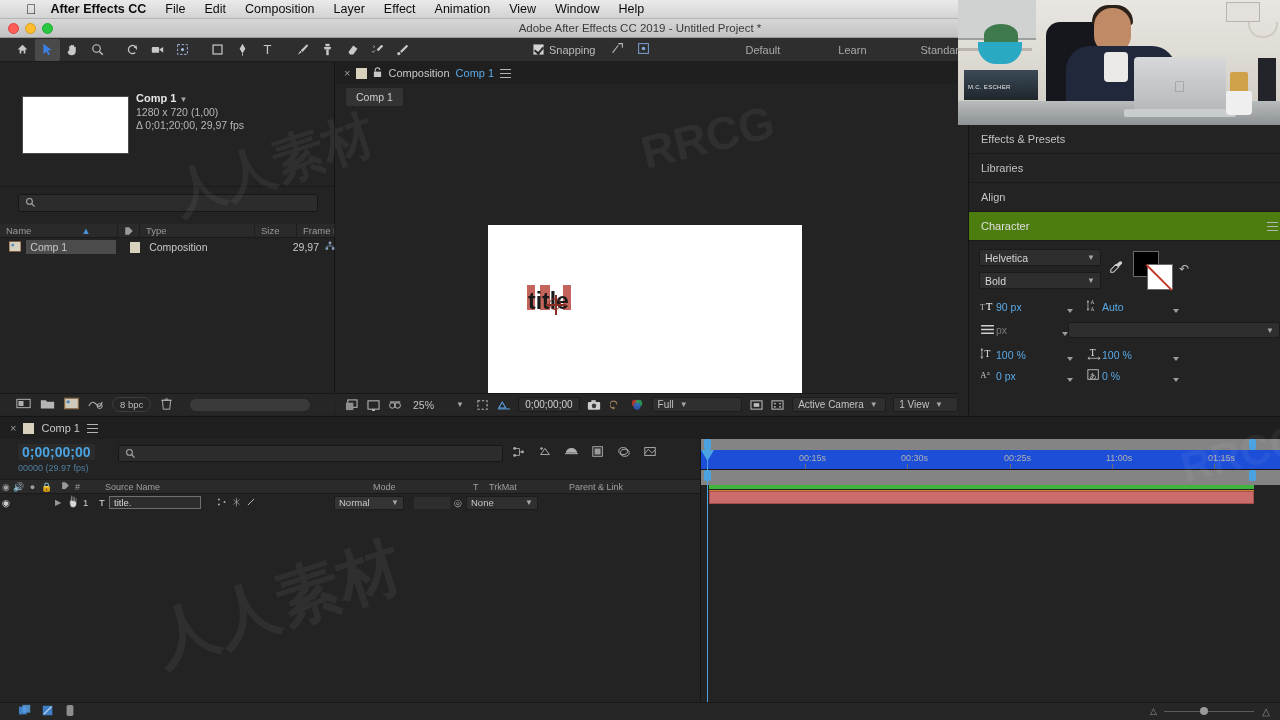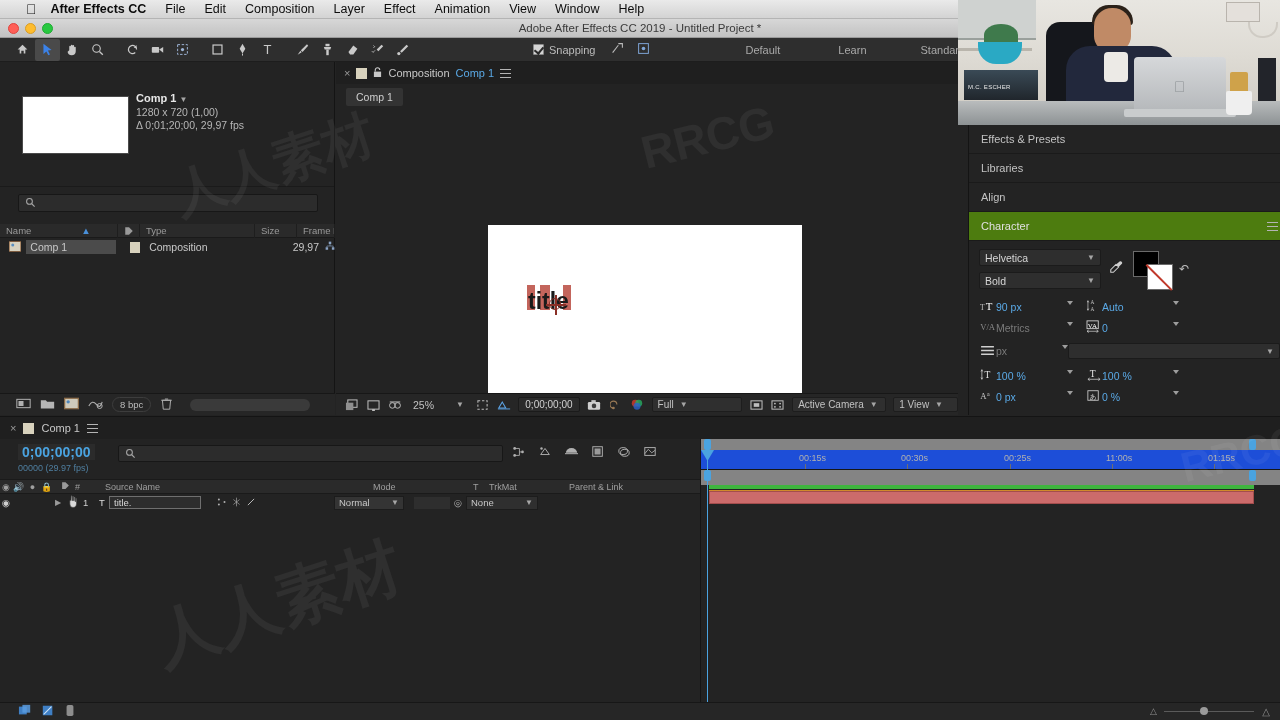--- a/index.html
+++ b/index.html
@@ -118,21 +118,21 @@
   .fsel { background:#2e2e2e; border:1px solid #1b1b1b; height:17px; width:122px;
     display:flex; align-items:center; justify-content:space-between; padding:0 5px;
     font-size:10.5px; color:#d5d5d5; border-radius:2px; }
   .swatch-wrap { position:relative; width:44px; height:36px; margin-left:10px; }
   .sw-fill { position:absolute; left:0; top:0; width:26px; height:26px; background:#000;
     border:1px solid #6a6a6a; }
   .sw-stroke { position:absolute; left:14px; top:13px; width:26px; height:26px;
     background:#fff; border:1px solid #6a6a6a; }
   .sw-stroke:after { content:""; position:absolute; left:-1px; top:-1px; width:36px; height:1.5px;
     background:#c0392b; transform:rotate(45deg); transform-origin:0 0; }
-  .numfield { display:flex; align-items:flex-start; gap:4px; width:77px; }
+  .numfield { display:flex; align-items:flex-end; gap:4px; width:77px; }
   .numv { color:#5aa9e6; font-size:10.5px; }
   .numv.dim { color:#7a7a7a; }
   .ic { color:#c9c9c9; font-size:11px; width:17px; text-align:center; }
   .arrow-d { width:0;height:0;border-left:3.5px solid transparent;border-right:3.5px solid transparent;
     border-top:4px solid #9d9d9d; }
   .widebar { background:#2e2e2e; border:1px solid #1b1b1b; height:16px; flex:1;
     display:flex; align-items:center; justify-content:flex-end; padding-right:5px; border-radius:2px;}
 
   
   #webcam { position:absolute; left:958px; top:0; width:322px; height:125px; overflow:hidden;
@@ -664,42 +664,20 @@
               <text x="4" y="14" font-size="6" fill="#c9c9c9" font-family="serif">A</text>
               <path d="M1 2v11M1 2l-1 2M1 2l1 2M1 13l-1-2M1 13l1-2" stroke="#c9c9c9" stroke-width=".8" fill="none"></path>
             </svg>
         </span>
         <span class="numfield">
           <span class="numv">Auto</span>
           <span style="margin-left:auto" class="arrow-d"></span>
         </span>
       </div>
 
-      <div class="crow">
-        <span class="ic">
-          <svg width="15" height="13" viewBox="0 0 17 15">
-              <text x="0" y="11" font-size="10" fill="#8a8a8a" font-family="serif">V/A</text>
-            </svg>
-        </span>
-        <span class="numfield">
-          <span class="numv dim">Metrics</span>
-          <span style="margin-left:auto" class="arrow-d"></span>
-        </span>
-        <span class="ic" style="margin-left:12px">
-          <svg width="15" height="13" viewBox="0 0 17 15">
-              <rect x="1" y="1" width="13" height="9" fill="none" stroke="#d8d8d8" stroke-width="1"></rect>
-              <text x="2" y="9" font-size="8" fill="#ffffff" font-family="serif">VA</text>
-              <path d="M1 13h13M1 13l2-1.5M1 13l2 1.5M14 13l-2-1.5M14 13l-2 1.5" stroke="#d8d8d8" stroke-width=".8" fill="none"></path>
-            </svg>
-        </span>
-        <span class="numfield">
-          <span class="numv">0</span>
-          <span style="margin-left:auto" class="arrow-d"></span>
-        </span>
-      </div>
 
       <div class="crow" style="margin-top:8px">
         <span class="ic">
           <svg width="15" height="11" viewBox="0 0 16 12">
               <path d="M1 2h14M1 6h14M1 10h14" stroke="#d0d0d0" stroke-width="1.6"></path>
             </svg>
         </span>
         <span class="numfield" style="width:72px">
           <span class="numv dim">px</span>
           <span style="margin-left:auto" class="arrow-d"></span>

